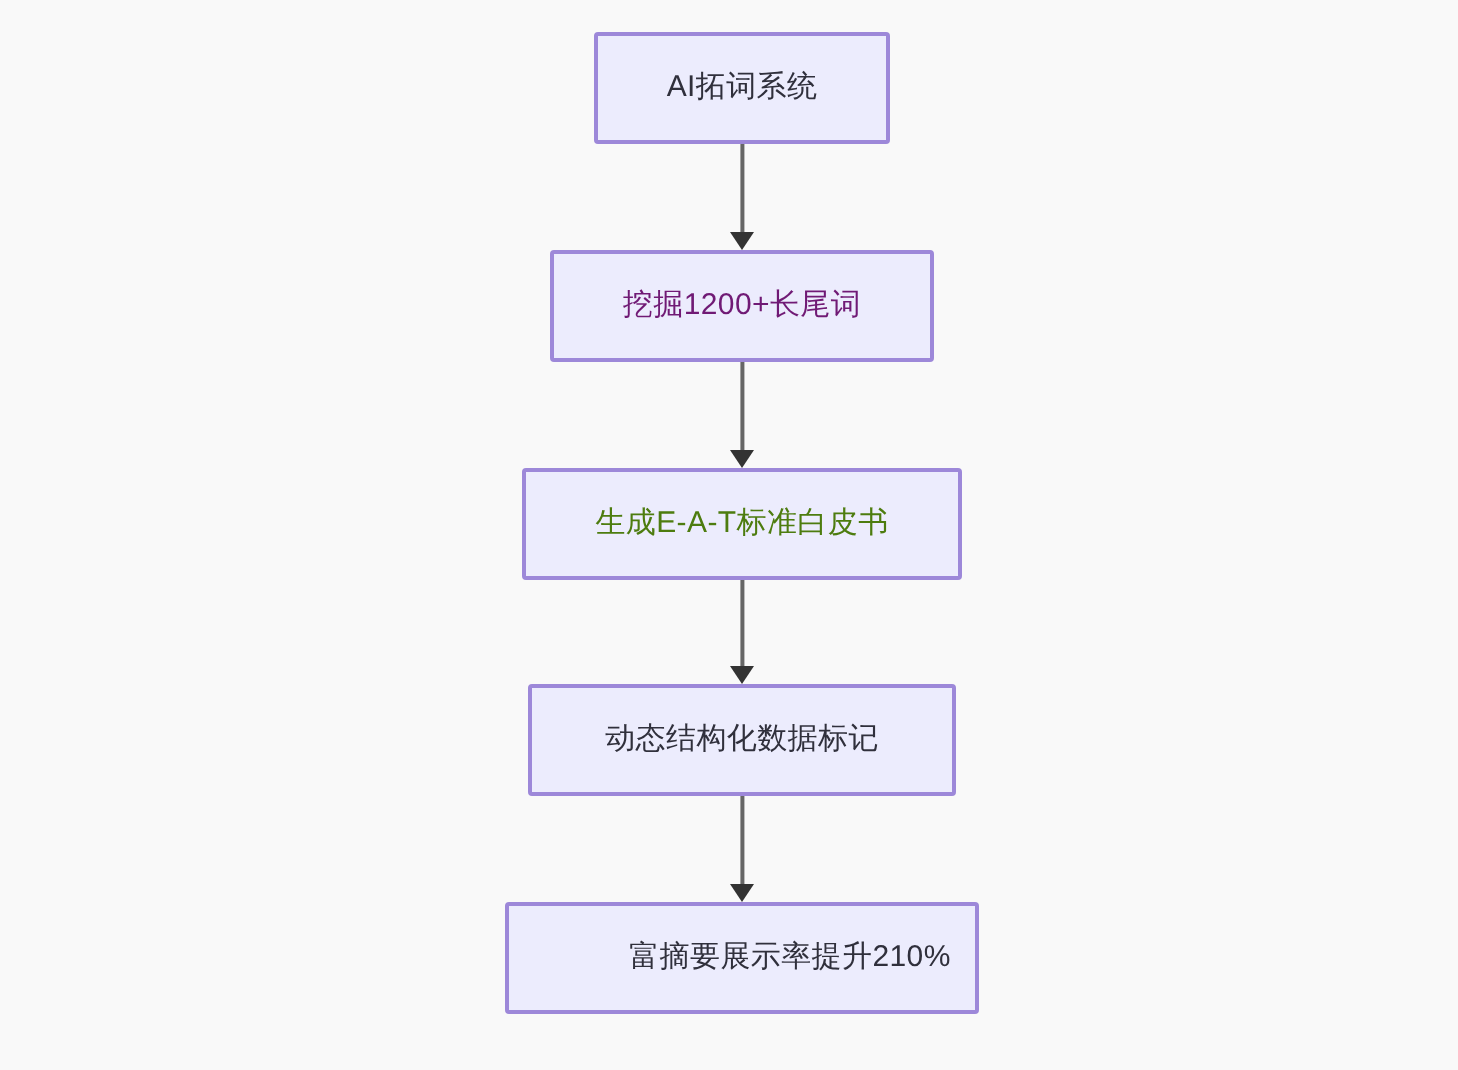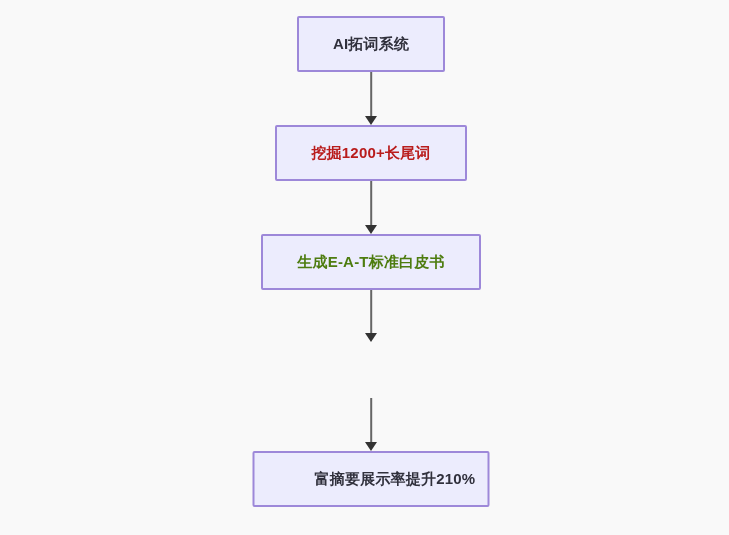--- a/index.html
+++ b/index.html
@@ -60,42 +60,45 @@
     height: 0;
     transform: translateX(-50%);
     border-left: 6px solid transparent;
     border-right: 6px solid transparent;
     border-top: 9px solid #333333;
   }
 </style>
 </head>
 <body>
 
-<div id="flow-canvas" style="background: rgb(249, 249, 249); font-weight: bold;">
+<div id="flow-canvas" style="background: rgb(249, 249, 249);">
     <div class="edge" style="left: 371px; top: 72px; height: 53px; width: 14px;">
       <div class="edge-line" style="height: 45px; background: rgb(102, 102, 102);"></div>
       <div class="edge-arrow" style="border-top-color: rgb(51, 51, 51);"></div>
     </div>
     <div class="edge" style="left: 371px; top: 181px; height: 53px; width: 14px;">
       <div class="edge-line" style="height: 45px; background: rgb(102, 102, 102);"></div>
       <div class="edge-arrow" style="border-top-color: rgb(51, 51, 51);"></div>
     </div>
     <div class="edge" style="left: 371px; top: 290px; height: 52px; width: 14px;">
       <div class="edge-line" style="height: 44px; background: rgb(102, 102, 102);"></div>
       <div class="edge-arrow" style="border-top-color: rgb(51, 51, 51);"></div>
     </div>
     <div class="edge" style="left: 371px; top: 398px; height: 53px; width: 14px;">
       <div class="edge-line" style="height: 45px; background: rgb(102, 102, 102);"></div>
       <div class="edge-arrow" style="border-top-color: rgb(51, 51, 51);"></div>
     </div>
     <div class="node" style="left: 371px; top: 16px; width: 148px; height: 56px; background: rgb(236, 236, 253); border-color: rgb(157, 136, 217);">
       <span class="node-label" style="color: rgb(48, 48, 60);">AI拓词系统</span>
     </div>
     <div class="node" style="left: 371px; top: 125px; width: 192px; height: 56px; background: rgb(236, 236, 253); border-color: rgb(157, 136, 217);">
-      <span class="node-label" style="color: #b91c1c;">挖掘1200+长尾词</span>
+      <span class="node-label" style="color: #701a75;">挖掘1200+长尾词</span>
     </div>
     <div class="node" style="left: 371px; top: 234px; width: 220px; height: 56px; background: rgb(236, 236, 253); border-color: rgb(157, 136, 217);">
       <span class="node-label" style="color: #4d7c0f;">生成E-A-T标准白皮书</span>
+    </div>
+    <div class="node" style="left: 371px; top: 342px; width: 214px; height: 56px; background: rgb(236, 236, 253); border-color: rgb(157, 136, 217);">
+      <span class="node-label" style="color: rgb(48, 48, 60);">动态结构化数据标记</span>
     </div>
     <div class="node" style="left: 371px; top: 451px; width: 237px; height: 56px; background: rgb(236, 236, 253); border-color: rgb(157, 136, 217); padding-left: 48px;">
       <span class="node-label" style="color: rgb(48, 48, 60);">富摘要展示率提升210%</span>
     </div>
   </div>
 
 </body></html>

